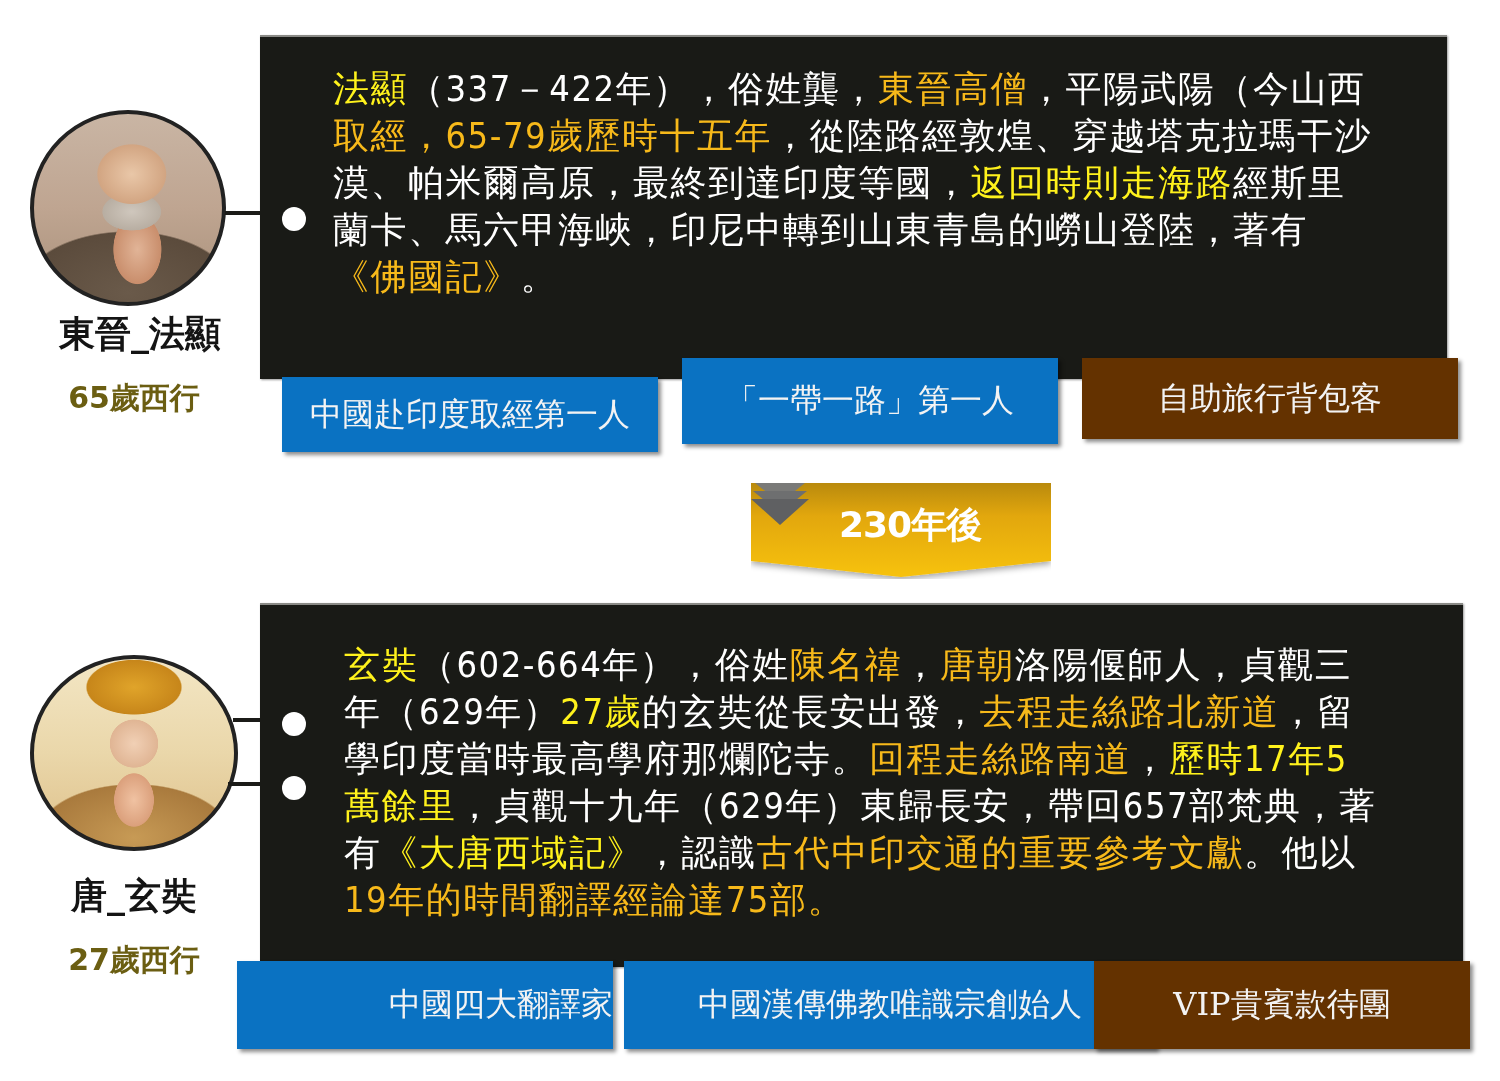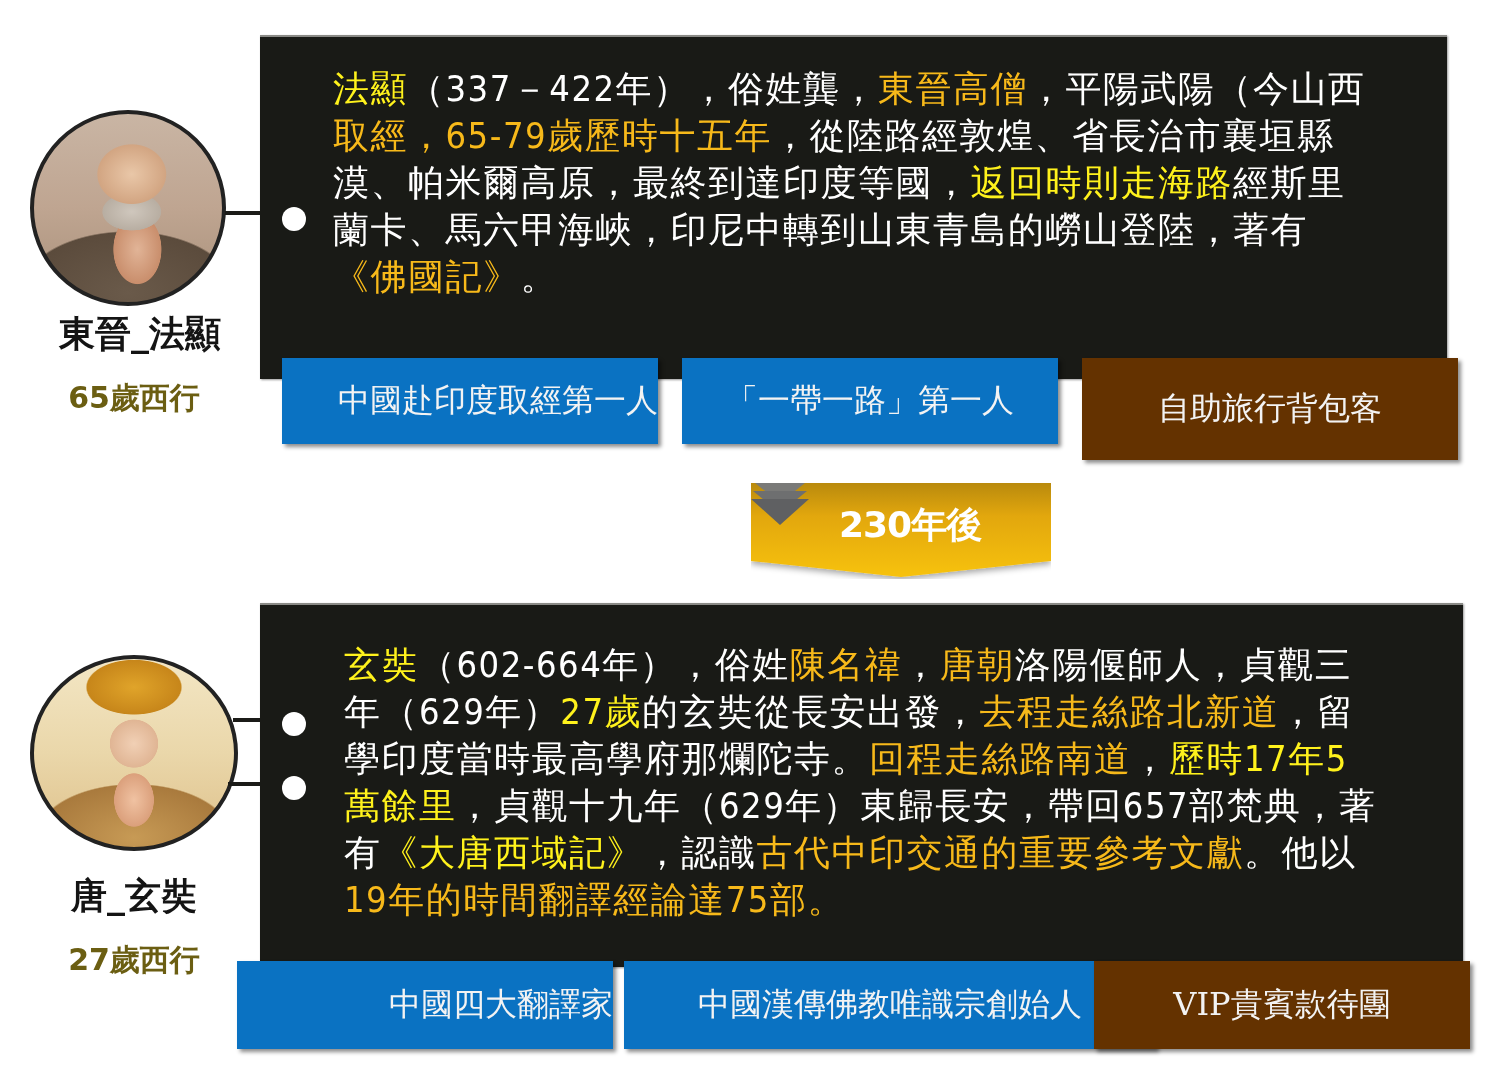--- a/index.html
+++ b/index.html
@@ -83,34 +83,34 @@
 <div>
   <div class="avatar avatar-1" style="left:30px; top:110px; width:196px; height:196px;"></div>
   <div class="connector" style="left:225px; top:211px; width:36px;"></div>
   <div class="person-name" style="left:20px; top:310px;">東晉_法顯</div>
   <div class="person-age" style="left:14px; top:362px;">65歲西行</div>
 
   <div class="panel" style="left:260px; top:35px; width:1187px; height:342px;">
     <div class="bullet" style="left:22px; top:170px;"></div>
     <div class="panel-text" id="faxian-text" style="left:73px; top:28px; width:1100px;">
         <div style="white-space: nowrap;"><span class="hl-y">法顯</span><span class="">（337－422年），俗姓龔，</span><span class="hl-o">東晉高僧</span><span class="">，平陽武陽（今山西</span></div>
-        <div style="white-space: nowrap;"><span class="hl-o">取經，65-79歲歷時十五年</span><span class="">，從陸路經敦煌、省長治市襄垣縣</span></div>
+        <div style="white-space: nowrap;"><span class="hl-o">取經，65-79歲歷時十五年</span><span class="">，從陸路經敦煌、穿越塔克拉瑪干沙</span></div>
         <div style="white-space: nowrap;"><span class="">漠、帕米爾高原，最終到達印度等國，</span><span class="hl-y">返回時則走海路</span><span class="">經斯里</span></div>
         <div style="white-space: nowrap;"><span class="">蘭卡、馬六甲海峽，印尼中轉到山東青島的嶗山登陸，著有</span></div>
         <div style="white-space: nowrap;"><span class="hl-o">《佛國記》</span><span class="">。</span></div>
       </div>
   </div>
 
-  <div class="tag blue" style="left:282px; top:358px; width:376px; height:86px;justify-content:flex-end;">
+  <div class="tag blue" style="left:282px; top:377px; width:376px; height:75px;">
     <span>中國赴印度取經第一人</span>
   </div>
   <div class="tag blue" style="left:682px; top:358px; width:376px; height:86px;">
     <span>「一帶一路」第一人</span>
   </div>
-  <div class="tag brown" style="left:1082px; top:358px; width:376px; height:102px;">
+  <div class="tag brown" style="left:1082px; top:358px; width:376px; height:81px;">
     <span>自助旅行背包客</span>
   </div>
 </div>
 
 <div class="banner">
   <svg width="300" height="96" viewBox="0 0 300 96">
     <defs>
       <linearGradient id="gold" x1="0" y1="0" x2="0" y2="1">
         <stop offset="0" stop-color="#b98a0c"></stop>
         <stop offset="0.35" stop-color="#e2a70c"></stop>

